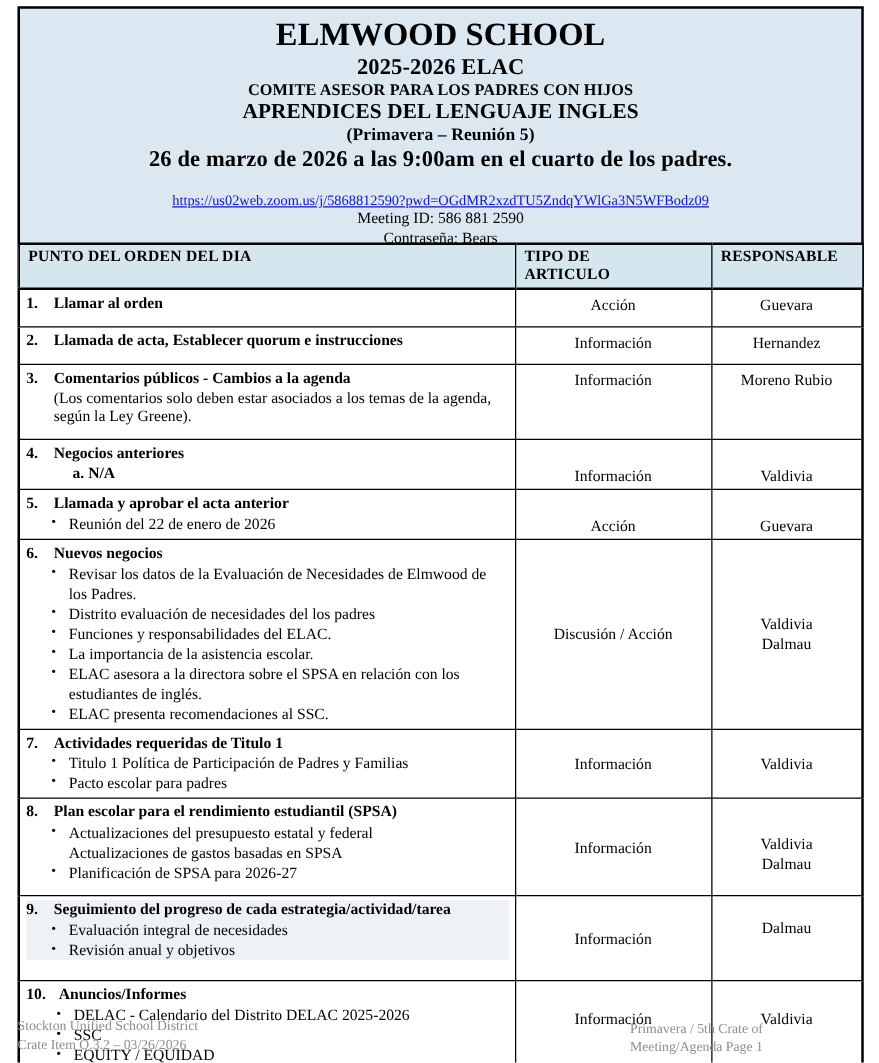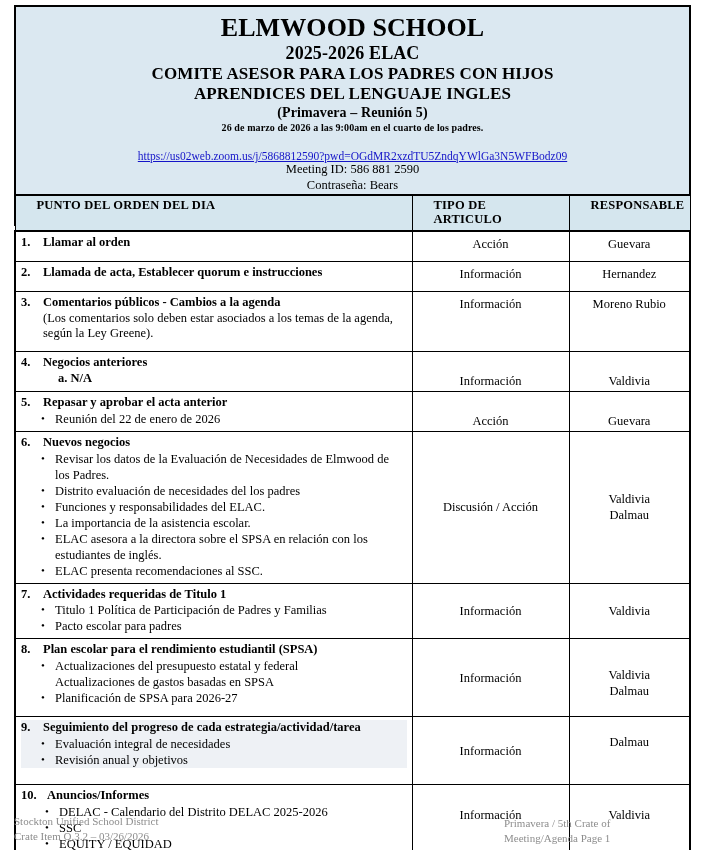--- a/index.html
+++ b/index.html
@@ -34,24 +34,24 @@
     padding: 6px 8px 3px 8px;
     text-align: center;
   }
   .hdr-line {
     font-weight: bold;
     line-height: 1.16;
     letter-spacing: 0.1px;
   }
   .hdr-title1 { font-size: 26px; }
   .hdr-title2 { font-size: 18px; }
-  .hdr-title3 { font-size: 17px; }
+  .hdr-title3 { font-size: 13px; }
   .hdr-title4 { font-size: 17px; }
   .hdr-sub    { font-size: 14px; margin-top: 2px;}
-  .hdr-date   { font-size: 10px; }
+  .hdr-date   { font-size: 18px; }
   .hdr-link {
     display: block;
     font-size: 11.5px;
     font-weight: normal;
     color: #1414c8;
     text-decoration: underline;
     margin-top: 17px;
     word-break: break-all;
   }
   .hdr-plain {
@@ -79,21 +79,21 @@
     vertical-align: top;
     padding: 0;
   }
   .agenda-table thead th {
     background: #d5e6ee;
     border-top: 2.5px solid #000;
     border-bottom: 2px solid #000;
     font-size: 12.5px;
     font-weight: bold;
     text-align: left;
-    padding: 2px 4px 2px 21px;
+    padding: 2px 4px 2px 7px;
     line-height: 1.12;
     letter-spacing: 0.2px;
     height: 30px;
     vertical-align: top;
   }
   .col-item  { width: 397px; }
   .col-type  { width: 157px; }
   .col-resp  { width: 121px; }
 
   .agenda-table tbody td { font-size: 12.5px; }
@@ -257,21 +257,21 @@
           <div class="sub-alpha">a.  N/A</div>
         </td>
         <td class="cell-type" style="vertical-align:bottom;padding-bottom:2px">Información</td>
         <td class="cell-resp" style="vertical-align:bottom;padding-bottom:2px">Valdivia</td>
       </tr>
 
       <tr>
         <td class="cell-item" style="height:32px">
           <div class="item-head">
             <span class="item-num">5.</span>
-            <span class="item-title">Repasar y aprobar el acta anterior</span>
+            <span class="item-title">Llamada y aprobar el acta anterior</span>
           </div>
           <ul class="bullets">
             <li>Reunión del 22 de enero de 2026</li>
           </ul>
         </td>
         <td class="cell-type" style="vertical-align:bottom;padding-bottom:2px">Acción</td>
         <td class="cell-resp" style="vertical-align:bottom;padding-bottom:2px">Guevara</td>
       </tr>
 
       <tr>

